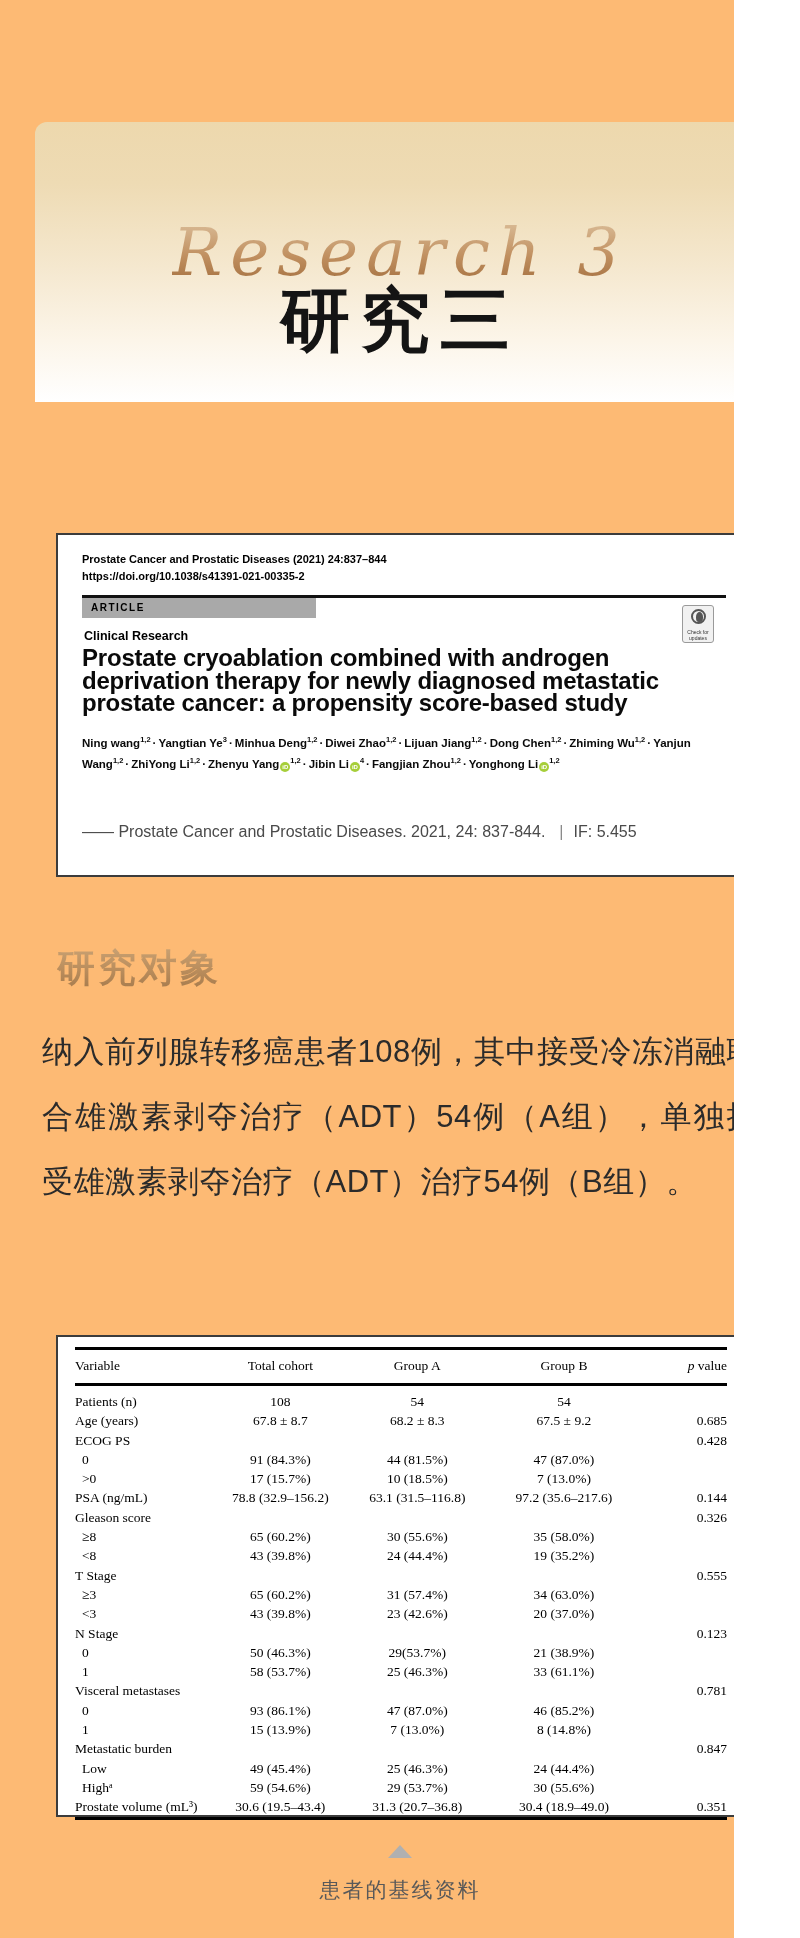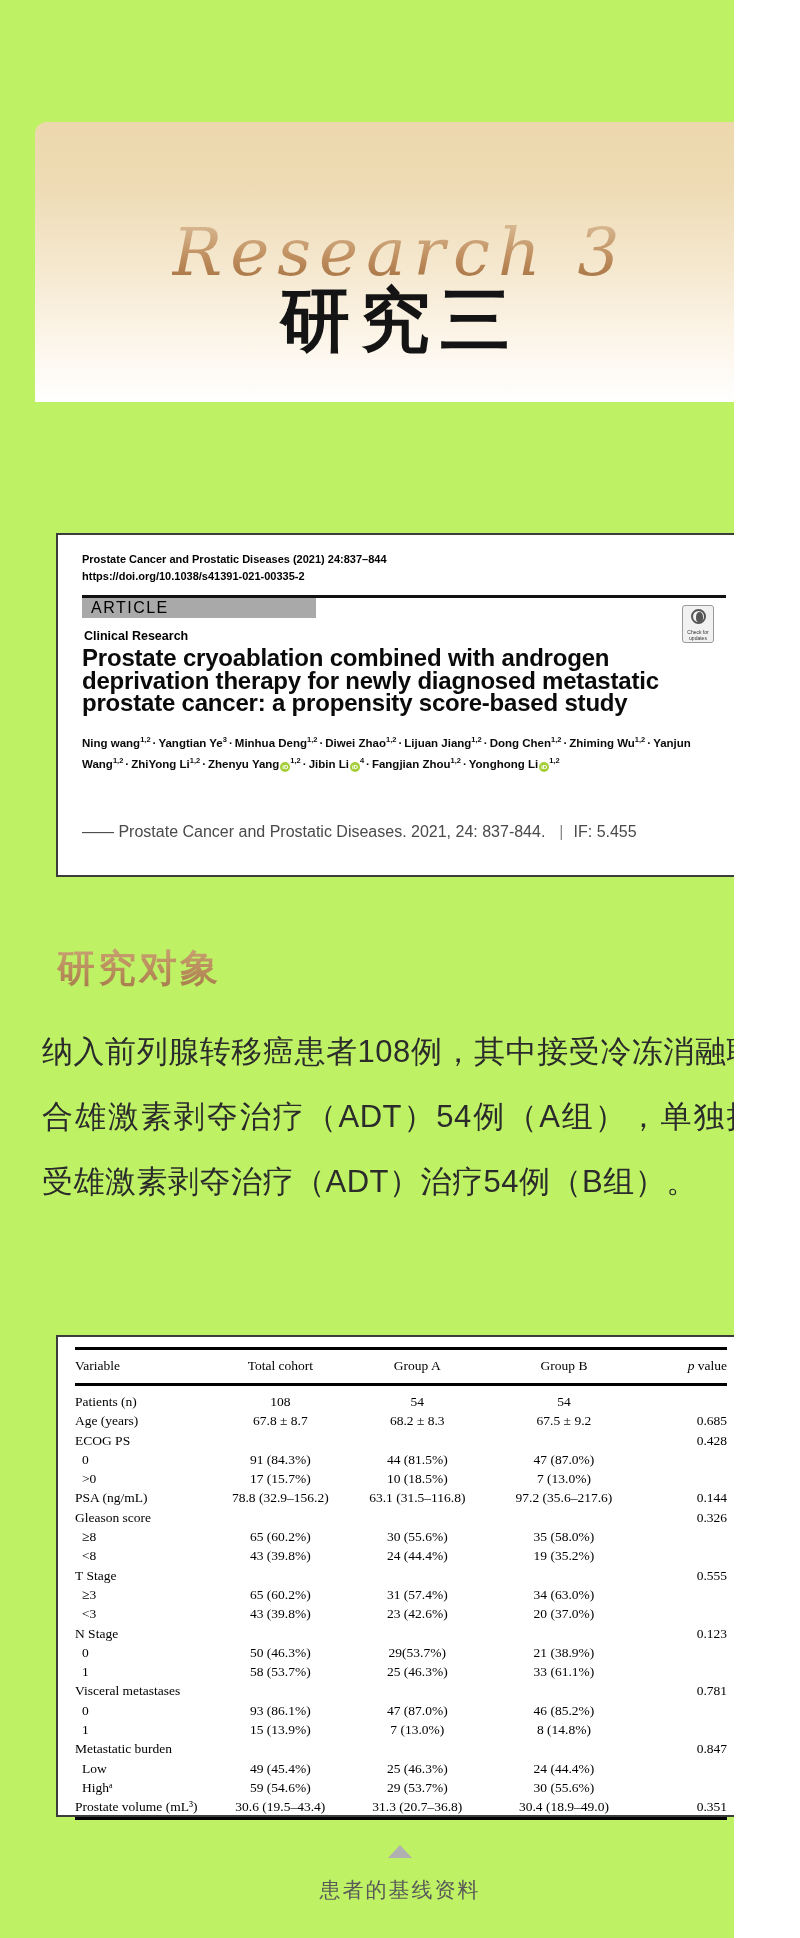--- a/index.html
+++ b/index.html
@@ -1,18 +1,18 @@
 <!DOCTYPE html>
 <html><head>
 <meta charset="utf-8">
 <style>
   * { margin:0; padding:0; box-sizing:border-box; }
   html,body { background:#ffffff; }
   body { width:800px; font-family:"Liberation Sans", sans-serif; }
-  #page { position:relative; width:734px; height:1938px; background:#bef264; overflow:hidden; }
+  #page { position:relative; width:734px; height:1938px; background:#fdba74; overflow:hidden; }
 
   
   .header-card {
     position:absolute; left:35px; top:122px; width:730px; height:280px;
     border-radius:12px 12px 0 0;
     background:linear-gradient(180deg,#edd8ad 0%, #eedbb4 22%, #f5e8cf 52%, #fcf5e9 78%, #ffffff 100%);
     text-align:center;
   }
   .research-script {
     display:inline-block; margin-top:96px;
@@ -31,21 +31,21 @@
   .paper-card {
     position:absolute; left:56px; top:533px; width:690px; height:344px;
     background:#fff; border:2px solid #3c3c3c;
   }
   .paper-inner { position:relative; width:100%; height:100%; padding:8px 22px; }
   .journal-line { position:absolute; left:24px; top:18px; font-size:11px; font-weight:700; color:#000; }
   .doi-line     { position:absolute; left:24px; top:35px; font-size:11px; font-weight:700; color:#000; }
   .article-rule { position:absolute; left:24px; top:60px; width:644px; border-top:3px solid #111; }
   .article-bar  {
     position:absolute; left:24px; top:63px; width:234px; height:20px;
-    background:#a9a9a9; color:#000; font-size:16px; font-weight:400;
+    background:#a9a9a9; color:#000; font-size:10px; font-weight:700;
     letter-spacing:1.5px; line-height:20px; padding-left:9px;
   }
   .clinical-label { position:absolute; left:26px; top:94px; font-size:12.5px; font-weight:700; color:#000; }
   .check-badge {
     position:absolute; right:30px; top:70px; width:32px; height:38px;
     background:#f1f1f1; border:1px solid #9a9a9a; border-radius:3px;
     text-align:center;
   }
   .check-circle {
     display:inline-block; margin-top:3px; width:15px; height:15px; border-radius:50%;

